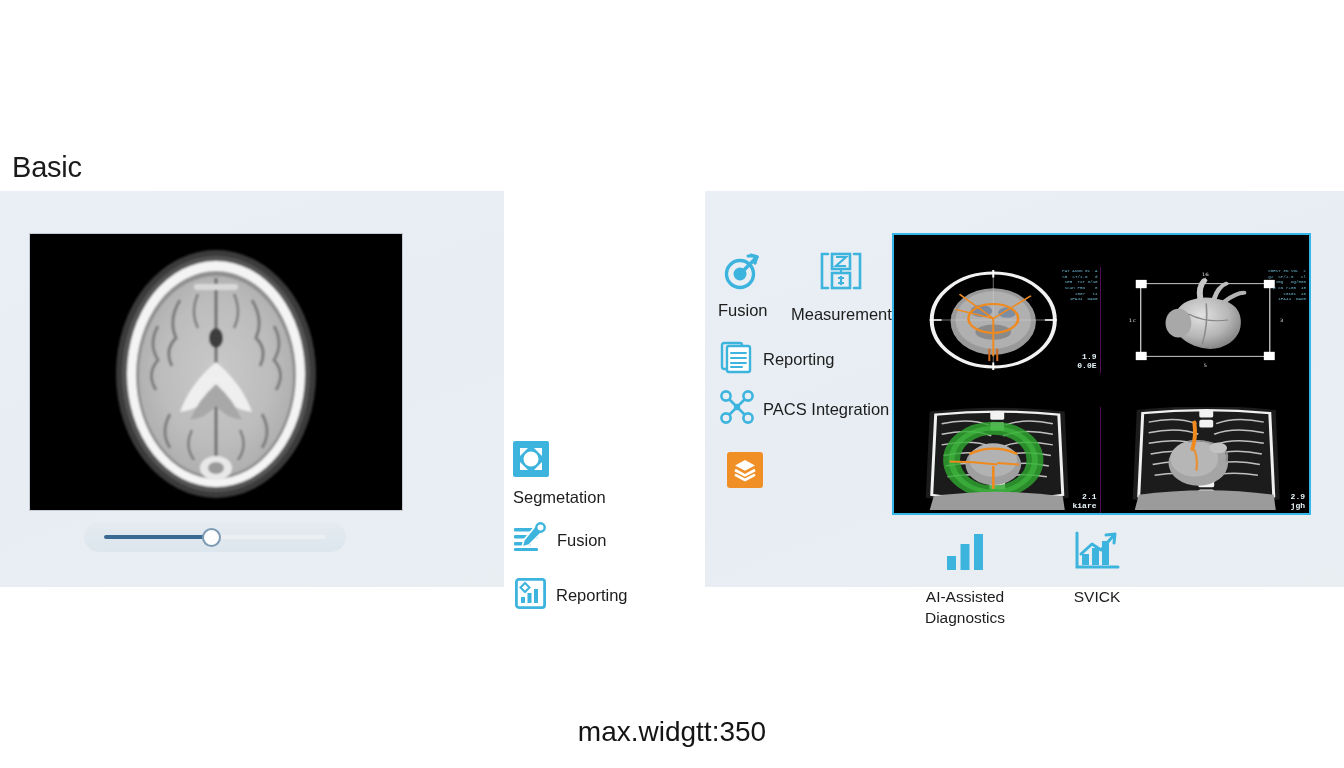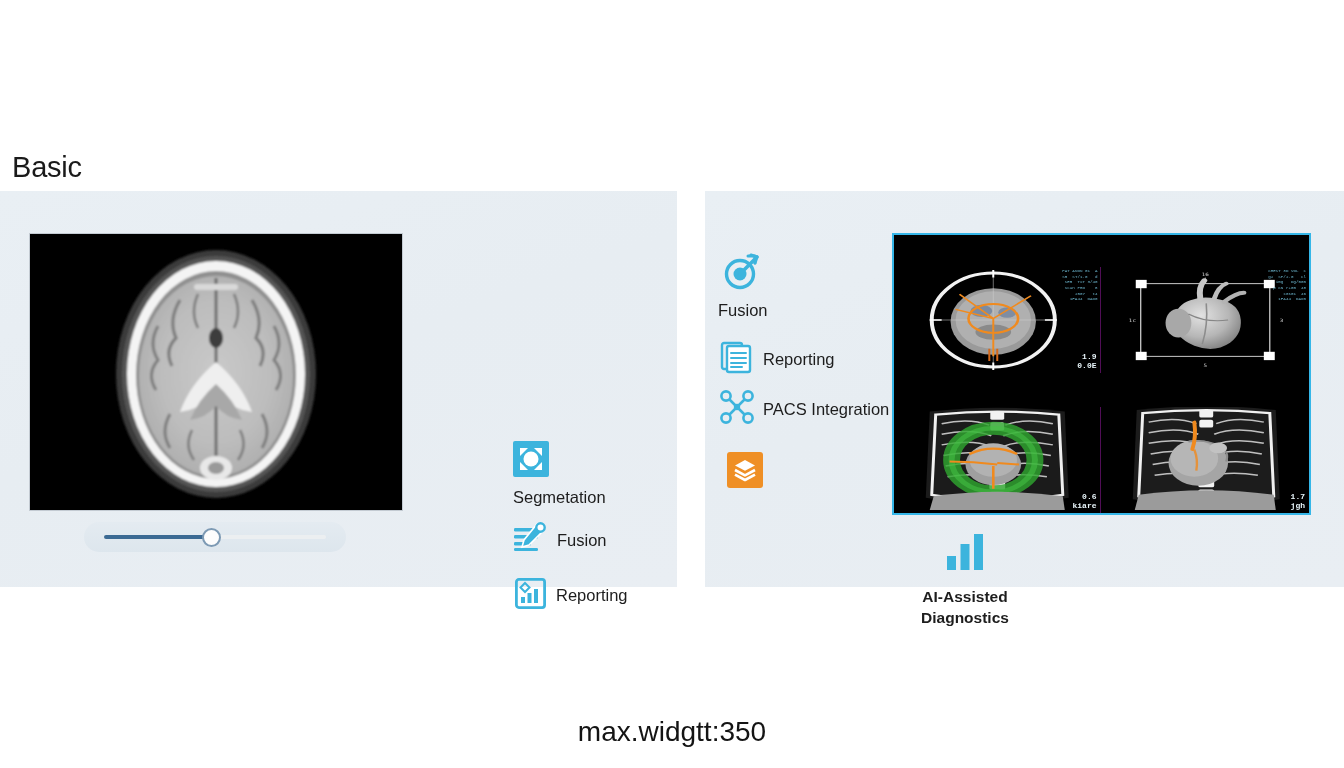--- a/index.html
+++ b/index.html
@@ -21,21 +21,21 @@
     white-space: nowrap;
   }
   #title-basic { left: 12px; top: 151px; }
   #title-advanced { left: 733px; top: 151px; }
 
   
   .panel {
     position: absolute;
     background: linear-gradient(160deg, #e9eff4 0%, #e7edf2 45%, #e9eef3 100%);
   }
-  #panel-basic { left: 0px; top: 191px; width: 677px; height: 396px; }
+  #panel-basic { left: 0px; top: 191px; width: 504px; height: 396px; }
   #panel-advanced { left: 705px; top: 191px; width: 639px; height: 396px; }
 
   
   #brain-viewport {
     position: absolute;
     left: 30px; top: 43px;
     width: 372px; height: 276px;
     background: #000;
     overflow: hidden;
     box-shadow: 0 0 0 1px rgba(150,160,170,.45);
@@ -122,21 +122,21 @@
     font-family: "Liberation Mono", monospace;
     font-size: 8px; line-height: 1.05;
     color: #e9f6fb; text-align: right; white-space: pre;
     font-weight: 700;
   }
 
   
   .bfeat {
     position: absolute;
     width: 150px;
-    display: flex; flex-direction: column; align-items: center; font-weight: bold;
+    display: flex; flex-direction: column; align-items: center;
   }
   .bfeat .blabel {
     margin-top: 11px;
     font-size: 15.5px; color: #1d1d1d;
     text-align: center; line-height: 1.33;
   }
   #b-ai { left: 890px; top: 530px; }
   #b-svick { left: 1022px; top: 530px; }
   #b-sec { left: 1151px; top: 530px; }
 
@@ -267,20 +267,34 @@
         <path d="M31 4 L31 11 M31 4 L24 4" stroke="#3cb4dd" stroke-width="3" stroke-linecap="round" fill="none"></path>
         <circle cx="16" cy="22" r="13.5" fill="none" stroke="#3cb4dd" stroke-width="3.4"></circle>
         <circle cx="16" cy="22" r="6.5" fill="#3cb4dd"></circle>
         <path d="M16 22 L33 5" stroke="#3cb4dd" stroke-width="3.6" stroke-linecap="round"></path>
         <path d="M27 3 L33 5 L31 11" fill="none" stroke="#3cb4dd" stroke-width="3" stroke-linecap="round" stroke-linejoin="round"></path>
       </svg>
     </span>
     <span class="flabel">Fusion</span>
   </div>
 
+  <div class="feat-r" id="r-measure">
+    <span class="ico">
+      <svg width="46" height="42" viewBox="0 0 46 42">
+        <path d="M10 4 L4 4 L4 38 L10 38" fill="none" stroke="#3cb4dd" stroke-width="2.6" stroke-linecap="round"></path>
+        <path d="M36 4 L42 4 L42 38 L36 38" fill="none" stroke="#3cb4dd" stroke-width="2.6" stroke-linecap="round"></path>
+        <rect x="14" y="4" width="18" height="15" fill="none" stroke="#3cb4dd" stroke-width="2.6"></rect>
+        <path d="M18 7 L28 7 L18 16 L28 16" fill="none" stroke="#3cb4dd" stroke-width="2.2"></path>
+        <rect x="14" y="23" width="18" height="15" fill="none" stroke="#3cb4dd" stroke-width="2.6"></rect>
+        <path d="M23 26 L23 35 M20 28 L26 28 M20 33 L26 33" fill="none" stroke="#3cb4dd" stroke-width="2.2"></path>
+        <path d="M23 19 L23 23" stroke="#3cb4dd" stroke-width="2.2"></path>
+      </svg>
+    </span>
+    <span class="flabel">Measurement</span>
+  </div>
 
   <div class="feat-r" id="r-report">
     <span class="ico">
       <svg width="34" height="34" viewBox="0 0 34 34">
         <rect x="2" y="3" width="20" height="26" rx="2" fill="none" stroke="#3cb4dd" stroke-width="2.4"></rect>
         <rect x="7" y="6" width="23" height="26" rx="2" fill="#fff" stroke="#3cb4dd" stroke-width="2.4"></rect>
         <path d="M11 13 H26 M11 18 H26 M11 23 H26 M11 27 H22" stroke="#3cb4dd" stroke-width="2" stroke-linecap="round"></path>
       </svg>
     </span>
     <span class="flabel">Reporting</span>
@@ -419,21 +433,21 @@
         <ellipse cx="100" cy="76" rx="28" ry="27" fill="#9f9f9f"></ellipse>
         <ellipse cx="100" cy="70" rx="24" ry="22" fill="#b2b2b2"></ellipse>
 
         <path d="M76 62 Q100 48 124 62" fill="none" stroke="#f08a1e" stroke-width="3"></path>
         <path d="M56 72 Q80 72 104 76" fill="none" stroke="#f08a1e" stroke-width="2.6"></path>
         <path d="M100 78 L100 108" fill="none" stroke="#f08a1e" stroke-width="2.6"></path>
         <path d="M104 74 L126 76" fill="none" stroke="#f08a1e" stroke-width="2.6"></path>
 
         <path d="M40 118 Q104 106 170 118 L172 136 L36 136 Z" fill="#9b9b9b"></path>
       </svg>
-      <div class="corner-num">0.6
+      <div class="corner-num">2.1
 kiare</div>
     </div>
 
     <div class="dcell">
       <svg viewBox="0 0 208 140" preserveAspectRatio="none">
         <rect width="208" height="140" fill="#000"></rect>
         <path d="M34 4 Q104 -6 174 4 L178 122 Q104 138 30 122 Z" fill="#1c1c1c"></path>
         <path d="M40 8 Q104 0 168 8 L172 118 Q104 132 36 118 Z" fill="none" stroke="#f0f0f0" stroke-width="3"></path>
         <g stroke="#dcdcdc" stroke-width="2" fill="none" opacity=".85">
           <path d="M46 20 Q74 12 94 22"></path>
@@ -459,33 +473,46 @@
         <ellipse cx="96" cy="74" rx="30" ry="30" fill="#a5a5a5"></ellipse>
         <ellipse cx="92" cy="68" rx="24" ry="24" fill="#b6b6b6"></ellipse>
         <path d="M86 46 Q104 42 118 52 Q128 60 124 72" fill="none" stroke="#8d8d8d" stroke-width="2"></path>
         <ellipse cx="116" cy="54" rx="9" ry="7" fill="#c2c2c2"></ellipse>
 
         <path d="M92 20 Q94 40 90 56" fill="none" stroke="#f08a1e" stroke-width="4" stroke-linecap="round"></path>
         <path d="M92 56 Q96 70 94 84" fill="none" stroke="#f08a1e" stroke-width="2.4" opacity=".8"></path>
         <path d="M36 116 Q104 104 172 116 L174 136 L32 136 Z" fill="#9b9b9b"></path>
       </svg>
       <div class="meta"> </div>
-      <div class="corner-num">1.7
+      <div class="corner-num">2.9
 jgh</div>
     </div>
   </div>
 
   <div class="bfeat" id="b-ai">
     <span class="ico">
       <svg width="48" height="42" viewBox="0 0 48 42">
         <rect x="6" y="26" width="9" height="14" fill="#3cb4dd"></rect>
         <rect x="19.5" y="14" width="9" height="26" fill="#3cb4dd"></rect>
         <rect x="33" y="4" width="9" height="36" fill="#3cb4dd"></rect>
       </svg>
     </span>
     <span class="blabel">AI-Assisted Diagnostics</span>
   </div>
 
+  <div class="bfeat" id="b-svick">
+    <span class="ico">
+      <svg width="46" height="42" viewBox="0 0 46 42">
+        <path d="M3 3 L3 37 L44 37" fill="none" stroke="#3cb4dd" stroke-width="3" stroke-linecap="round"></path>
+        <rect x="8" y="24" width="7" height="11" fill="#3cb4dd"></rect>
+        <rect x="18" y="18" width="7" height="17" fill="#3cb4dd"></rect>
+        <rect x="28" y="11" width="7" height="24" fill="#3cb4dd"></rect>
+        <path d="M7 24 L18 14 L27 20 L40 5" fill="none" stroke="#3cb4dd" stroke-width="3" stroke-linecap="round" stroke-linejoin="round"></path>
+        <path d="M32 5 L41 4 L40 13" fill="none" stroke="#3cb4dd" stroke-width="3" stroke-linecap="round" stroke-linejoin="round"></path>
+      </svg>
+    </span>
+    <span class="blabel">SVICK</span>
+  </div>
 
 
   <div id="caption">max.widgtt:350</div>
 
 </div>
 
 </body></html>

